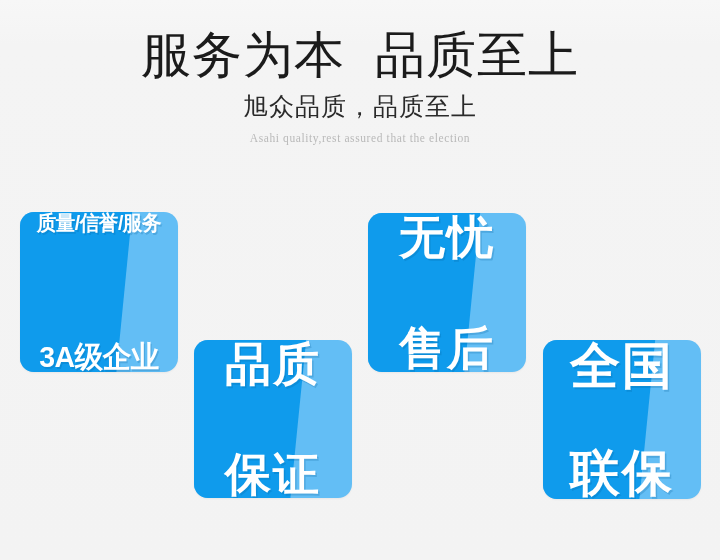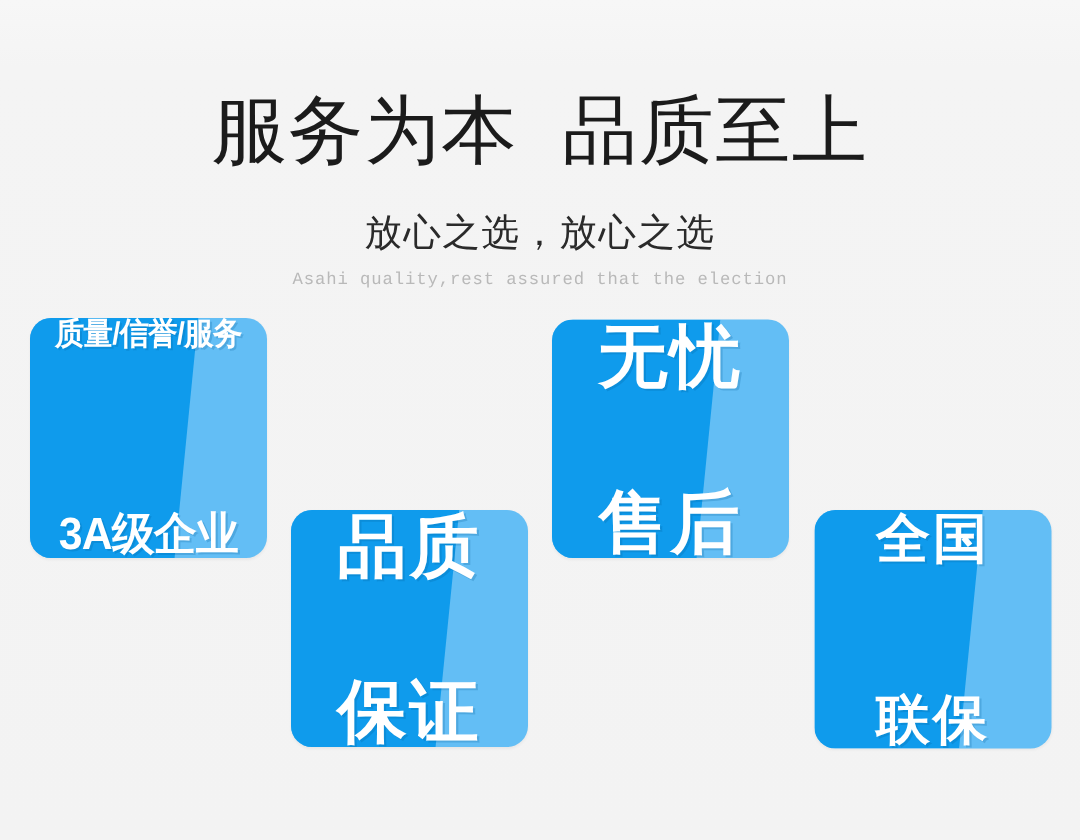--- a/index.html
+++ b/index.html
@@ -25,22 +25,22 @@
   
   .header {
     position: absolute;
     left: 0;
     top: 0;
     width: 720px;
     text-align: center;
   }
 
   .headline {
-    margin: 16px;
-    padding-top: 44px;
+    margin: 0;
+    padding-top: 28px;
     font-family: "Liberation Sans", "DejaVu Sans", sans-serif;
     font-size: 50px;
     font-weight: 300;
     line-height: 1.08;
     letter-spacing: 1px;
     color: #1b1b1b;
     white-space: pre;
   }
 
   .subtitle-cn {
@@ -49,21 +49,21 @@
     font-family: "Liberation Serif", "DejaVu Serif", serif;
     font-size: 25px;
     font-weight: 400;
     letter-spacing: 1px;
     color: #2a2a2a;
   }
 
   .subtitle-en {
     margin: 0;
     padding-top: 9px;
-    font-family: Liberation Mono, monospace;
+    font-family: Liberation Serif, serif;
     font-size: 11.5px;
     font-weight: 400;
     letter-spacing: 0.6px;
     color: #b9b9b9;
   }
 
   
   .badge {
     position: absolute;
     border-radius: 14px;
@@ -108,31 +108,31 @@
   #badge-quality .line { font-size: 46px; letter-spacing: 2px; }
   #badge-quality .line + .line { margin-top: 6px; }
 
   
   #badge-service { left: 368px; top: 213px; width: 158px; height: 159px; }
   #badge-service .line { font-size: 46px; letter-spacing: 2px; }
   #badge-service .line + .line { margin-top: 6px; }
 
   
   #badge-nationwide { left: 543px; top: 340px; width: 158px; height: 159px; }
-  #badge-nationwide .line { font-size: 36px; letter-spacing: 2px; }
+  #badge-nationwide .line { font-size: 50px; letter-spacing: 2px; }
   #badge-nationwide .line + .line { margin-top: 10px; }
 </style>
 </head>
 <body>
 
 <div id="poster">
 
   <div class="header">
     <h1 class="headline">服务为本  品质至上</h1>
-    <p class="subtitle-cn">放心之选，放心之选</p>
+    <p class="subtitle-cn">旭众品质，品质至上</p>
     <p class="subtitle-en">Asahi quality,rest assured that the election</p>
   </div>
 
   <div class="badge" id="badge-aaa">
     <div class="wedge"></div>
     <div class="lines">
       <div class="line line-a">质量/信誉/服务</div>
       <div class="line line-b">3A级企业</div>
     </div>
   </div>

